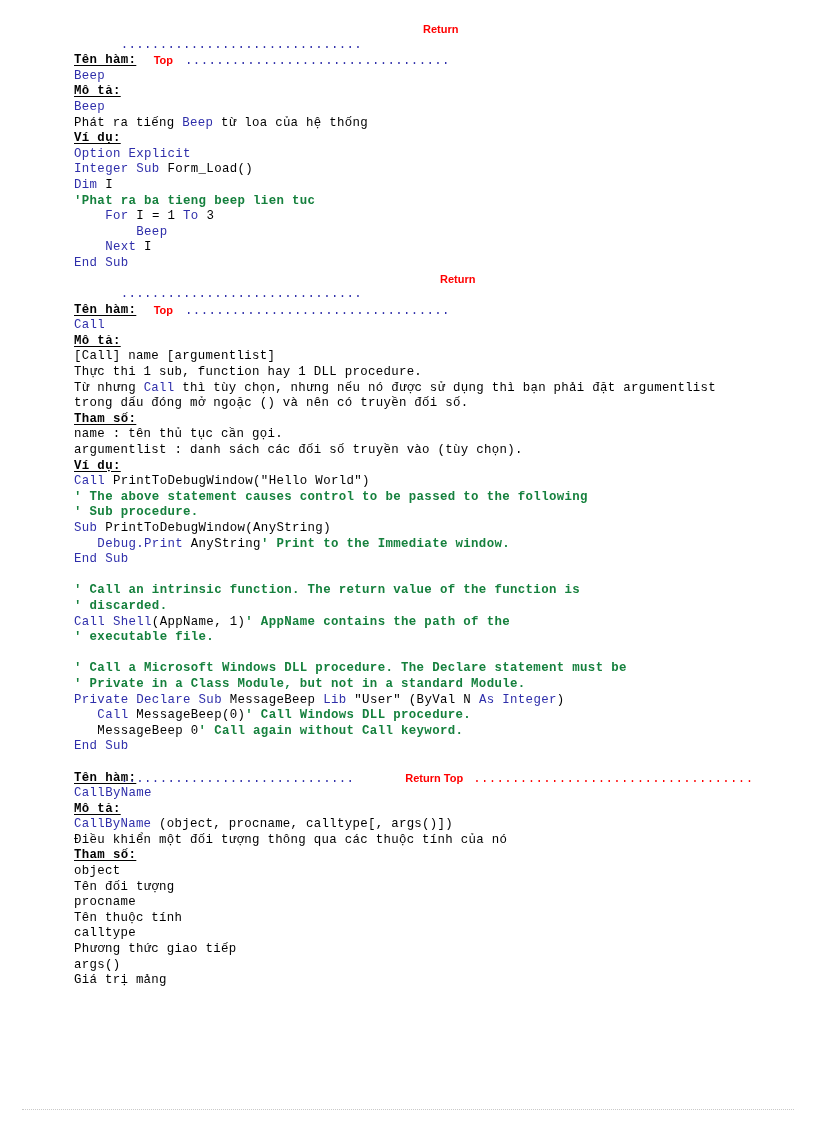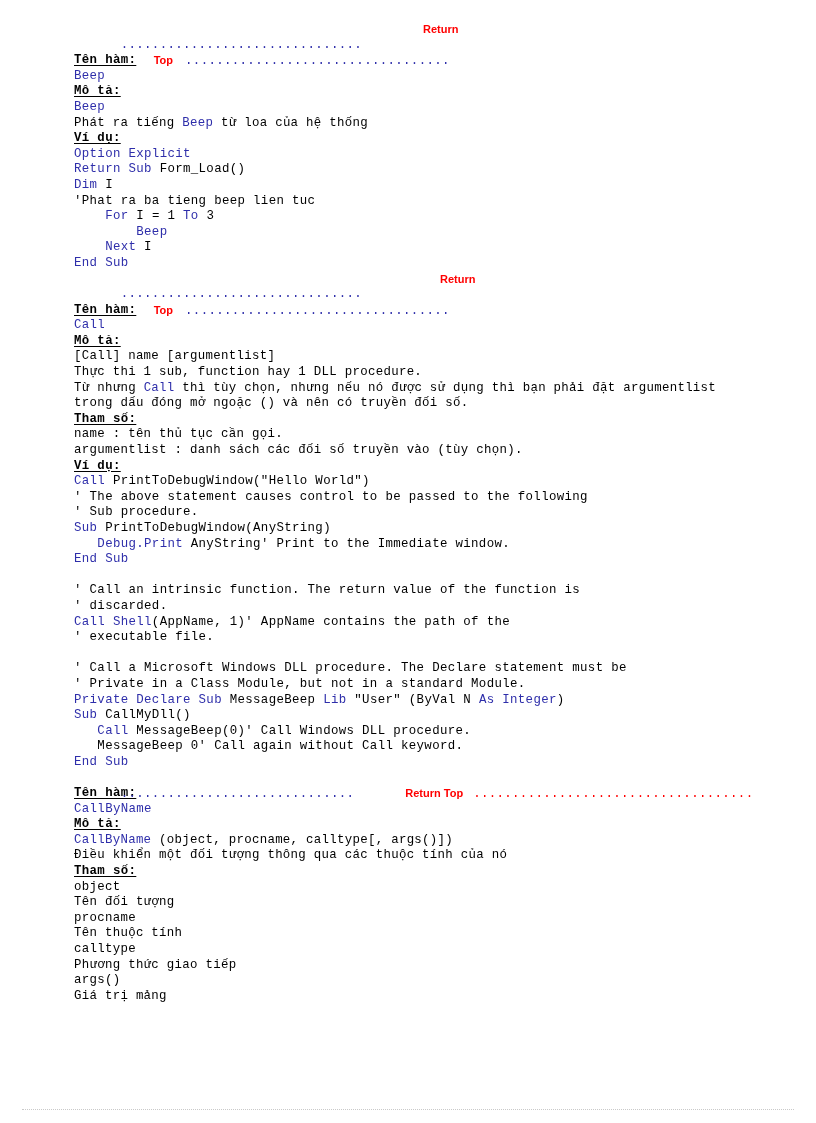--- a/index.html
+++ b/index.html
@@ -34,21 +34,21 @@
     font-size: 12.4px;
     line-height: 15.6px;
     white-space: pre;
     color: #000000;
     letter-spacing: 0.35px;
   }
   .line.vi { letter-spacing: 0.3px; }
 
   
   .kw   { color: #2e2eaa; }      
-  .cmt  { color: #000000; }      
+  .cmt  { color: #15803d; font-weight: bold; }      
   .blk  { color: #000000; }
 
   
   .hdr {
     font-weight: bold;
     color: #000000;
     text-decoration: underline;
     text-underline-offset: 2px;
   }
 
@@ -102,21 +102,21 @@
     </div>
 
     <div class="line hdr">Tên hàm:</div>
     <div class="line"><span class="kw">Beep</span></div>
     <div class="line hdr">Mô tả:</div>
     <div class="line"><span class="kw">Beep</span></div>
     <div class="line vi"><span class="blk">Phát ra tiếng </span><span class="kw">Beep</span><span class="blk"> từ loa của hệ thống</span></div>
     <div class="line hdr">Ví dụ:</div>
     <div id="beep-code">
         <div class="line"><span class="kw">Option Explicit</span></div>
-        <div class="line"><span class="kw">Return Sub </span><span class="blk">Form_Load()</span></div>
+        <div class="line"><span class="kw">Integer Sub </span><span class="blk">Form_Load()</span></div>
         <div class="line"><span class="kw">Dim </span><span class="blk">I</span></div>
         <div class="line"><span class="cmt">'Phat ra ba tieng beep lien tuc</span></div>
         <div class="line"><span class="blk">    </span><span class="kw">For </span><span class="blk">I = 1 </span><span class="kw">To </span><span class="blk">3</span></div>
         <div class="line"><span class="blk">        </span><span class="kw">Beep</span></div>
         <div class="line"><span class="blk">    </span><span class="kw">Next </span><span class="blk">I</span></div>
         <div class="line"><span class="kw">End Sub</span></div>
       </div>
 
     <div class="sep-row">
       <span class="dots-blue">...............................</span>
@@ -146,21 +146,20 @@
         <div class="line"><span class="kw">End Sub</span></div>
         <div class="line">&nbsp;</div>
         <div class="line"><span class="cmt">' Call an intrinsic function. The return value of the function is</span></div>
         <div class="line"><span class="cmt">' discarded.</span></div>
         <div class="line"><span class="kw">Call Shell</span><span class="blk">(AppName, 1)</span><span class="cmt">' AppName contains the path of the</span></div>
         <div class="line"><span class="cmt">' executable file.</span></div>
         <div class="line">&nbsp;</div>
         <div class="line"><span class="cmt">' Call a Microsoft Windows DLL procedure. The Declare statement must be</span></div>
         <div class="line"><span class="cmt">' Private in a Class Module, but not in a standard Module.</span></div>
         <div class="line"><span class="kw">Private Declare Sub </span><span class="blk">MessageBeep </span><span class="kw">Lib </span><span class="blk">"User" (ByVal N </span><span class="kw">As Integer</span><span class="blk">)</span></div>
-        <div class="line"><span class="kw">Sub </span><span class="blk">CallMyDll()</span></div>
         <div class="line"><span class="blk">   </span><span class="kw">Call </span><span class="blk">MessageBeep(0)</span><span class="cmt">' Call Windows DLL procedure.</span></div>
         <div class="line"><span class="blk">   </span><span class="blk">MessageBeep 0</span><span class="cmt">' Call again without Call keyword.</span></div>
         <div class="line"><span class="kw">End Sub</span></div>
       </div>
 
     <div class="sep-row">
       <span class="dots-blue">..............................</span><span class="tag" style="margin-left:18px;">Return Top</span><span class="dots-red" style="margin-left:10px;">....................................</span>
     </div>
 
     <div class="line hdr">Tên hàm:</div>

